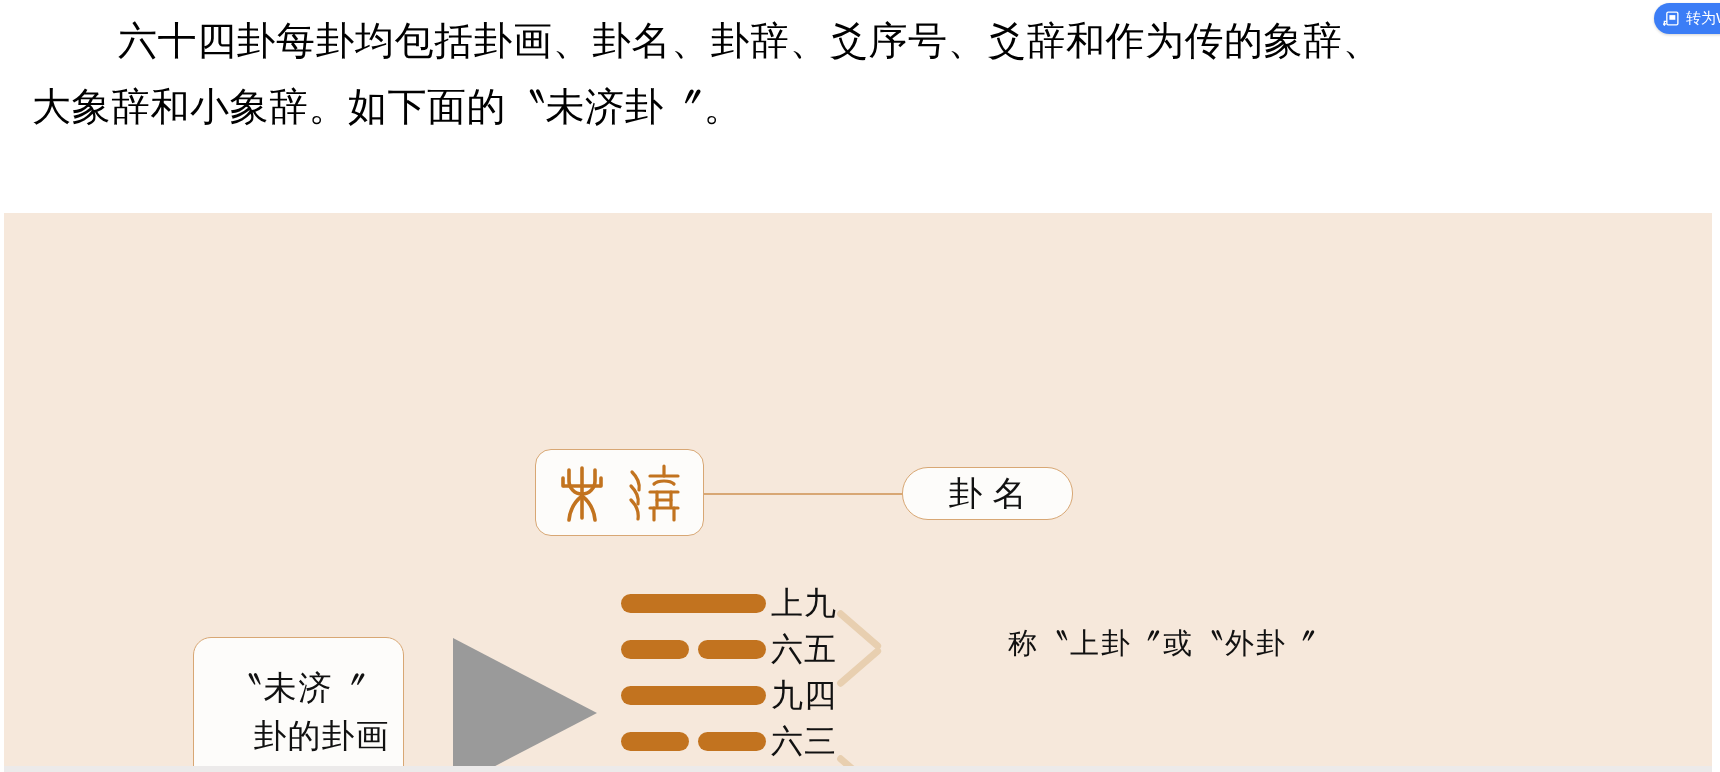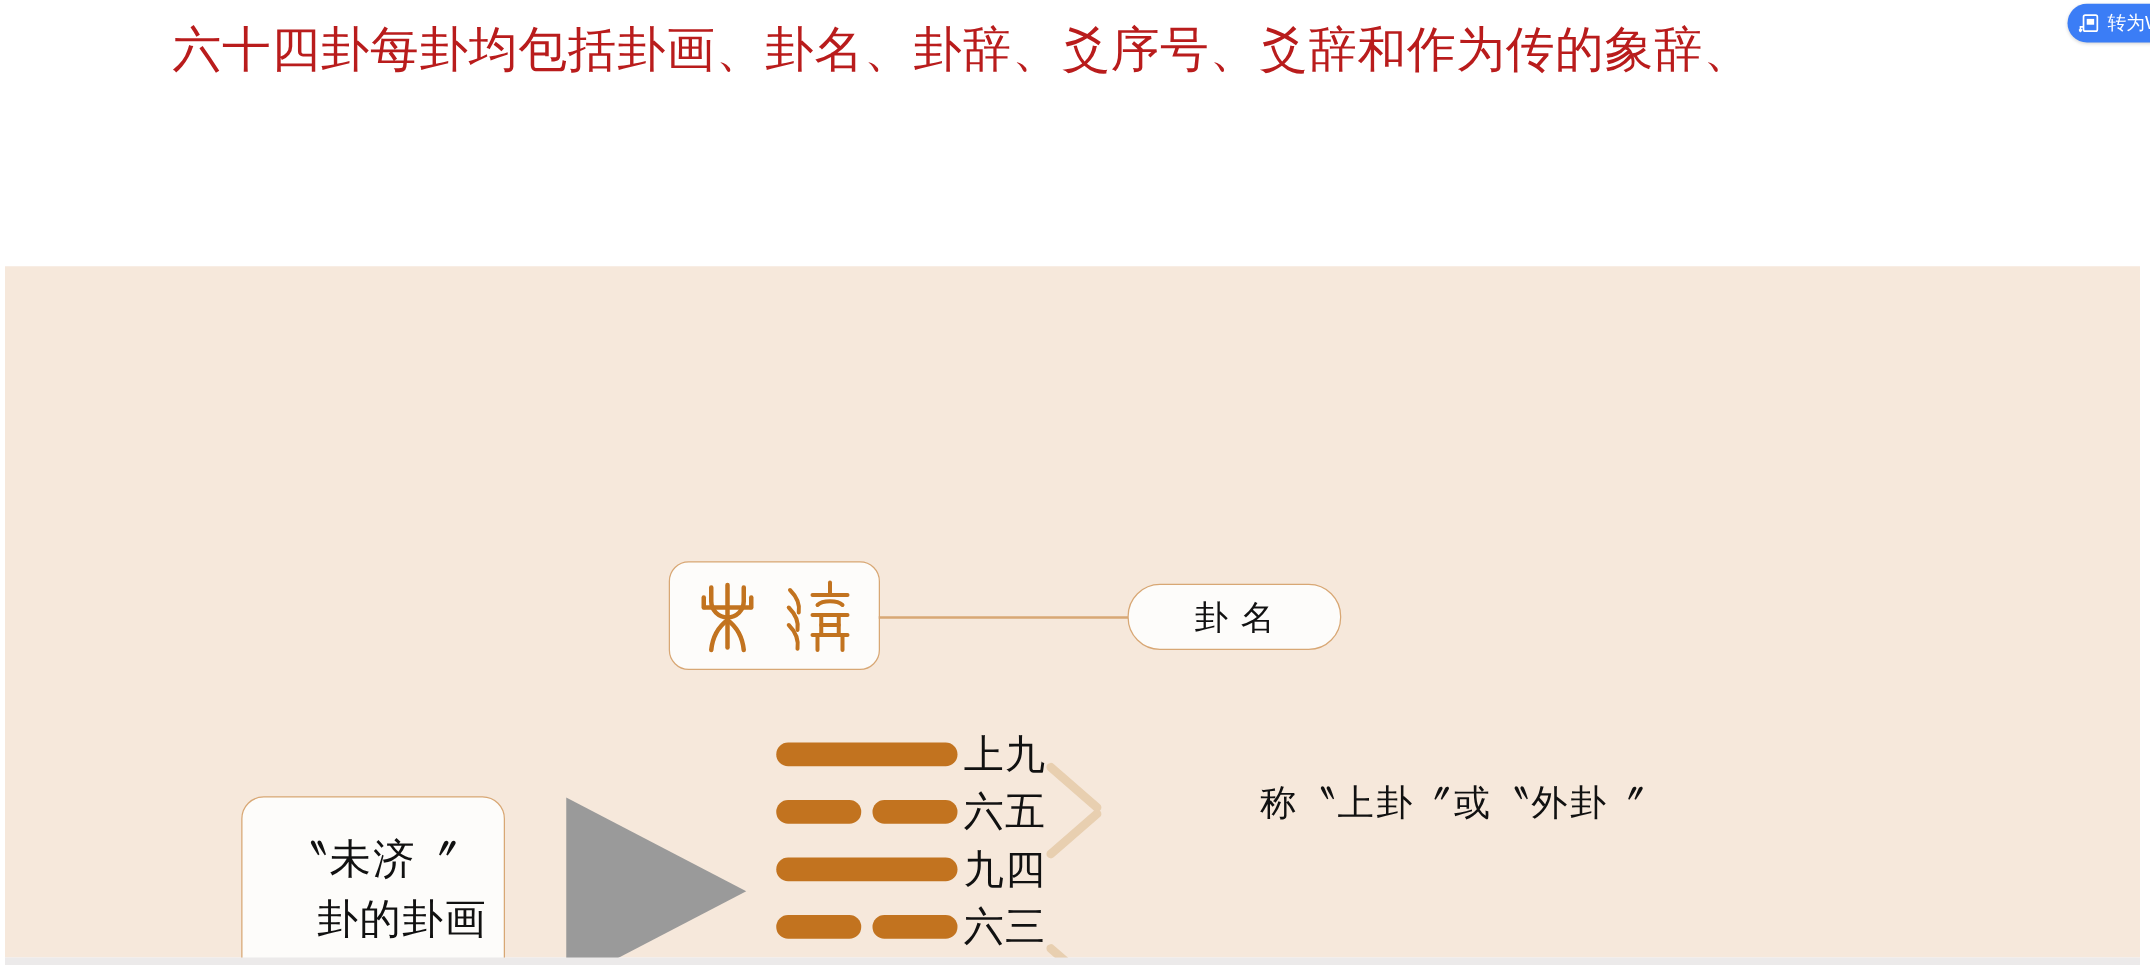--- a/index.html
+++ b/index.html
@@ -12,26 +12,26 @@
     height: 772px;
     position: relative;
     overflow: hidden;
     font-family: "Liberation Serif", "DejaVu Serif", serif;
     -webkit-font-smoothing: antialiased;
   }
 
   
   .doc-paragraph {
     position: absolute;
-    left: 52px;
+    left: 32px;
     top: 8px;
     width: 1650px;
     font-size: 39px;
     line-height: 66px;
-    color: #b91c1c;
+    color: #000000;
     letter-spacing: 0.5px;
     font-family: "Liberation Sans", "DejaVu Sans", sans-serif;
     font-weight: 350;
     white-space: pre-wrap;
   }
   .doc-paragraph .indent { display: inline-block; width: 86px; }
 
   
   .convert-badge {
     position: absolute;
@@ -99,21 +99,21 @@
   }
   .seal-glyph { display: block; }
 
   
   .name-card {
     left: 898px;
     top: 254px;
     width: 171px;
     height: 53px;
     border-radius: 26px;
-    font-size: 27px;
+    font-size: 34px;
     letter-spacing: 10px;
     text-indent: 10px;
     font-family: "Liberation Serif", "DejaVu Serif", serif;
   }
 
   
   .connector {
     position: absolute;
     left: 699px;
     top: 280px;
@@ -219,21 +219,21 @@
     white-space: nowrap;
     letter-spacing: 2px;
     font-family: "Liberation Serif", "DejaVu Serif", serif;
   }
   .annotation-upper { left: 1004px; top: 410px; }
   .annotation-lower { left: 1004px; top: 558px; }
 </style>
 </head>
 <body>
 
-<div class="doc-paragraph"><span class="indent"></span><span>六十四卦每卦均包括卦画、卦名、卦辞、爻序号、爻辞和作为传的象辞、</span><br></div>
+<div class="doc-paragraph"><span class="indent"></span><span>六十四卦每卦均包括卦画、卦名、卦辞、爻序号、爻辞和作为传的象辞、</span><br><span>大象辞和小象辞。如下面的〝未济卦〞。</span></div>
 
 <div class="convert-badge">
   <svg class="doc-icon" viewBox="0 0 20 20" aria-hidden="true">
     <rect x="4.5" y="2.5" width="13" height="15" rx="1.6" fill="none" stroke="#ffffff" stroke-width="1.6"></rect>
     <rect x="7.5" y="6" width="7" height="5.5" fill="#ffffff"></rect>
     <path d="M4.2 13.5 L1.6 13.5 L1.6 17.4" fill="none" stroke="#ffffff" stroke-width="1.5" stroke-linecap="round"></path>
     <path d="M0.4 16.3 L1.6 17.8 L2.8 16.3" fill="none" stroke="#ffffff" stroke-width="1.5" stroke-linecap="round" stroke-linejoin="round"></path>
   </svg>
   <span class="badge-label">转为W</span>
 </div>

